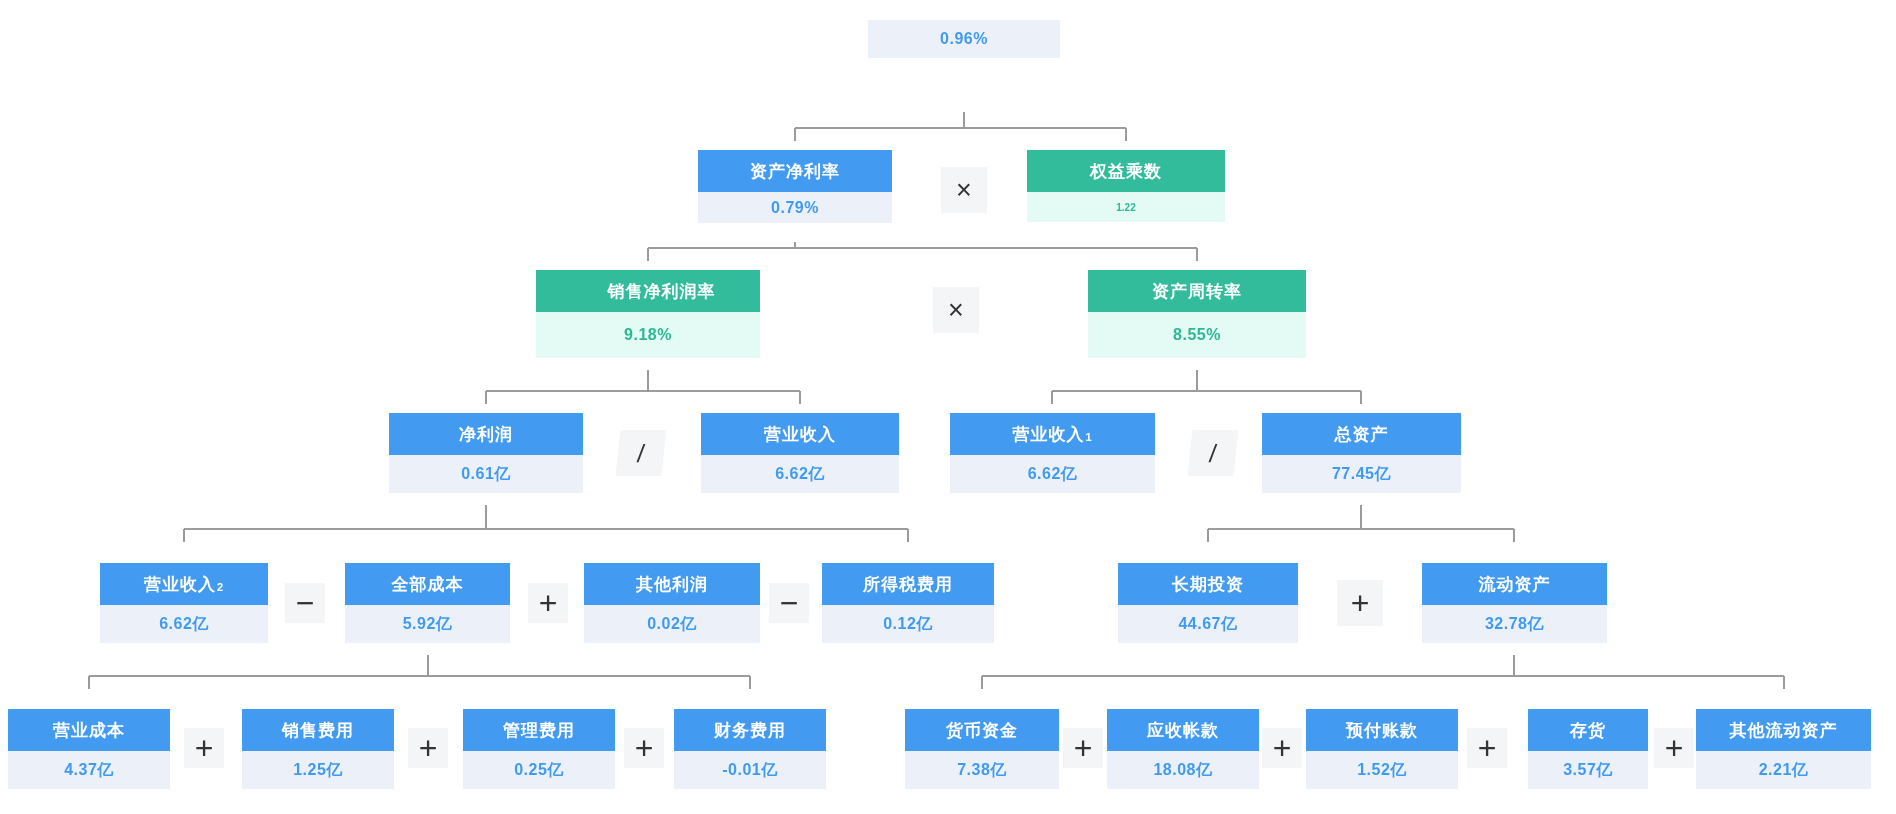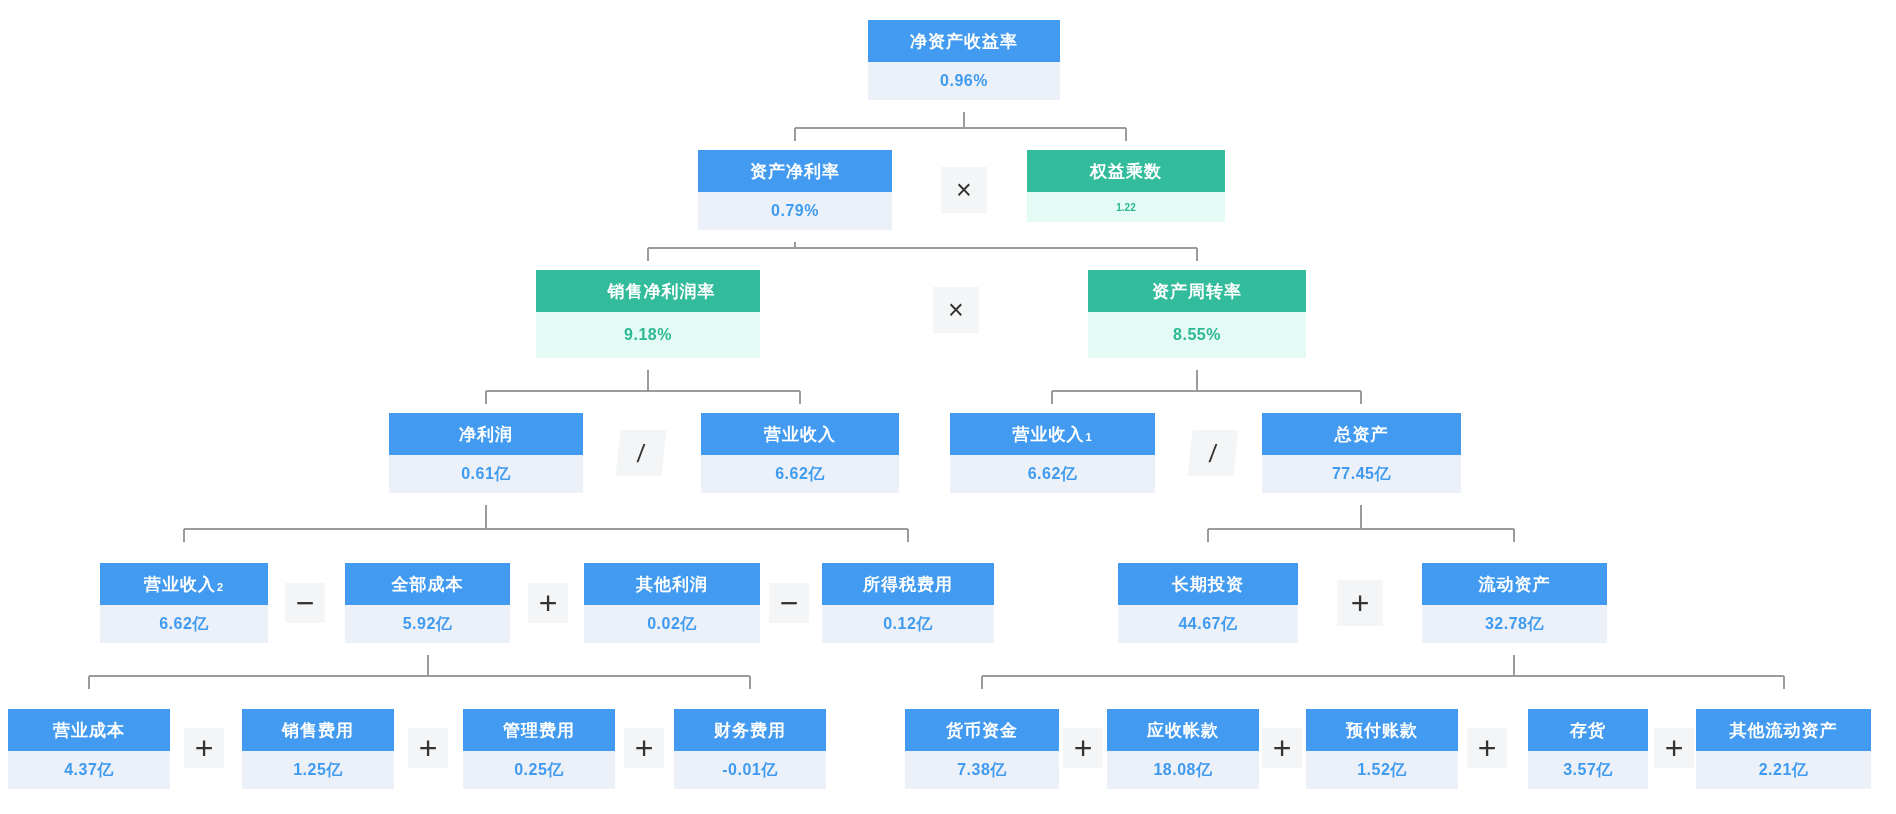--- a/index.html
+++ b/index.html
@@ -51,30 +51,27 @@
       <path d="M964 112 V128 M795 128 H1126 M795 128 V141 M1126 128 V141" fill="none" stroke="#9B9B9B" stroke-width="2" shape-rendering="crispEdges"></path>
       <path d="M795 242 V248 M648 248 H1197 M648 248 V261 M1197 248 V261" fill="none" stroke="#9B9B9B" stroke-width="2" shape-rendering="crispEdges"></path>
       <path d="M648 370 V391 M486 391 H800 M486 391 V404 M800 391 V404" fill="none" stroke="#9B9B9B" stroke-width="2" shape-rendering="crispEdges"></path>
       <path d="M1197 370 V391 M1052 391 H1361 M1052 391 V404 M1361 391 V404" fill="none" stroke="#9B9B9B" stroke-width="2" shape-rendering="crispEdges"></path>
       <path d="M486 505 V529 M184 529 H908 M184 529 V542 M908 529 V542" fill="none" stroke="#9B9B9B" stroke-width="2" shape-rendering="crispEdges"></path>
       <path d="M1361 505 V529 M1208 529 H1514 M1208 529 V542 M1514 529 V542" fill="none" stroke="#9B9B9B" stroke-width="2" shape-rendering="crispEdges"></path>
       <path d="M428 655 V676 M89 676 H750 M89 676 V689 M750 676 V689" fill="none" stroke="#9B9B9B" stroke-width="2" shape-rendering="crispEdges"></path>
       <path d="M1514 655 V676 M982 676 H1784 M982 676 V689 M1784 676 V689" fill="none" stroke="#9B9B9B" stroke-width="2" shape-rendering="crispEdges"></path>
     </svg>
     <div class="node blue" style="left: 868px; top: 20px; width: 192px;">
-      <div class="hd" style="height: 42px;">
-        <span>净资产收益率</span>
-      </div>
       <div class="vl" style="height: 38px;">0.96%</div>
     </div>
     <div class="node blue" style="left: 698px; top: 150px; width: 194px;">
       <div class="hd" style="height: 42px;">
         <span>资产净利率</span>
       </div>
-      <div class="vl" style="height: 38px; text-align: center;">0.79%</div>
+      <div class="vl" style="height: 31px; text-align: center;">0.79%</div>
     </div>
     <div class="node green" style="left: 1027px; top: 150px; width: 198px;">
       <div class="hd" style="height: 42px;">
         <span>权益乘数</span>
       </div>
       <div class="vl sm" style="height: 30px;">1.22</div>
     </div>
     <div class="node green" style="left: 536px; top: 270px; width: 224px;">
       <div class="hd" style="height: 42px; padding-left: 27px;">
         <span>销售净利润率</span>

